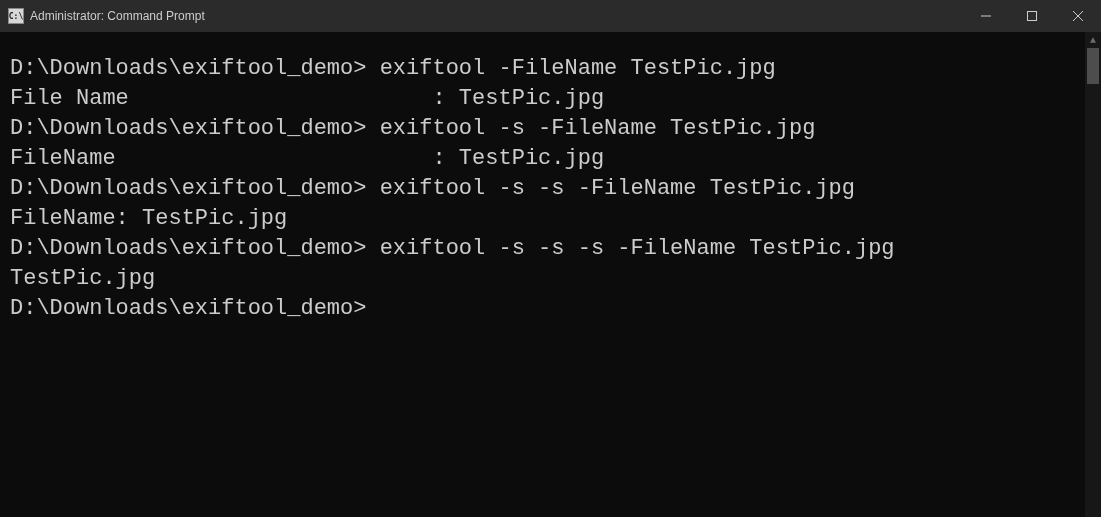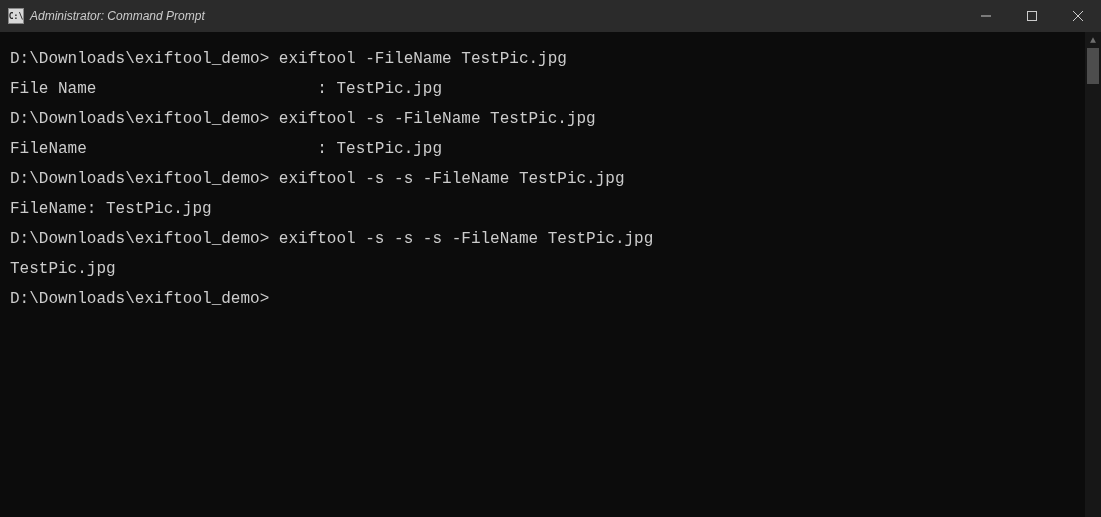--- a/index.html
+++ b/index.html
@@ -30,41 +30,41 @@
       background: #d8d8d8;
       border: 1px solid #888;
       display: flex;
       align-items: center;
       justify-content: center;
       font-size: 8px;
       color: #222;
       font-weight: bold;
       font-family: Consolas, monospace;
     }
-    .titlebar-title { flex: 0 0 auto; font-style: italic; }
+    .titlebar-title { flex: 0 0 auto; }
     .titlebar-spacer { flex: 1; }
     .win-btn {
       width: 46px;
       height: 32px;
       display: flex;
       align-items: center;
       justify-content: center;
       color: #cccccc;
     }
     .win-btn svg { width: 10px; height: 10px; }
     .terminal-wrap {
       flex: 1;
       display: flex;
       background: #0c0c0c;
     }
     .terminal {
       flex: 1;
-      padding: 12px 10px;
+      padding: 22px 10px;
       color: #cccccc;
-      font-size: 16px;
+      font-size: 22px;
       line-height: 30px;
       white-space: pre;
       overflow: hidden;
     }
     .scrollbar {
       width: 16px;
       background: #171717;
       position: relative;
     }
     .scroll-arrow {

